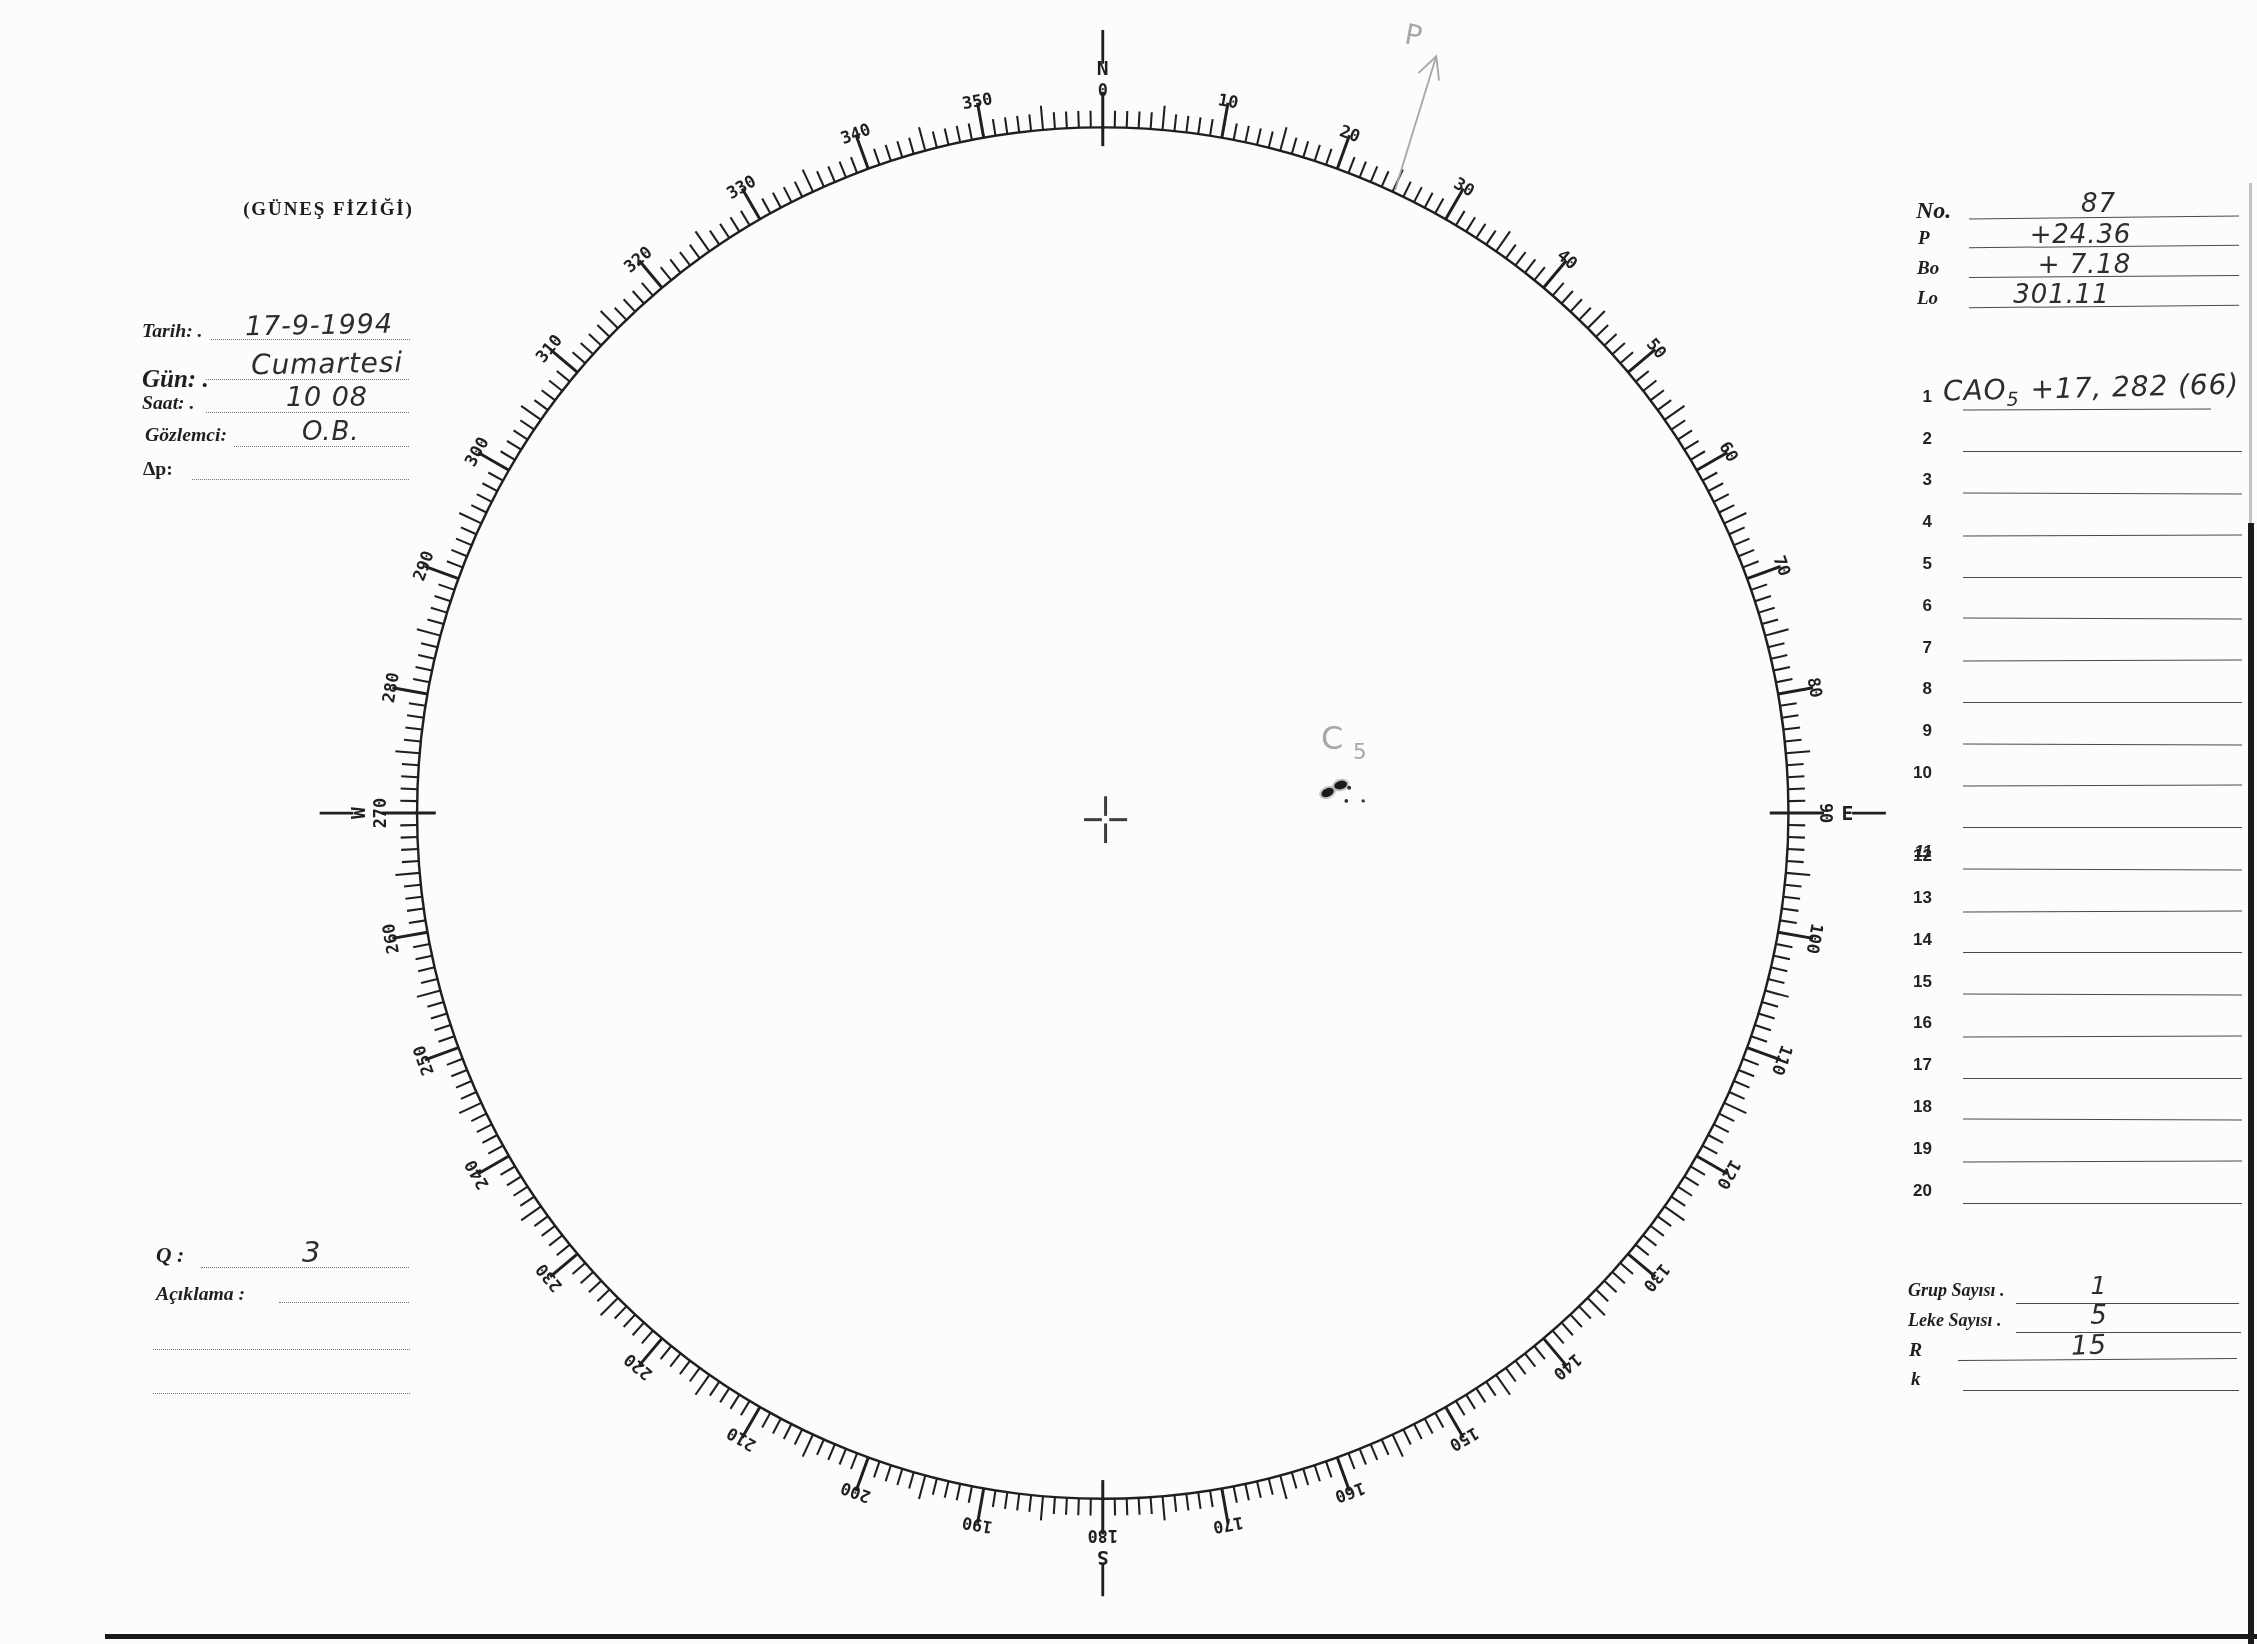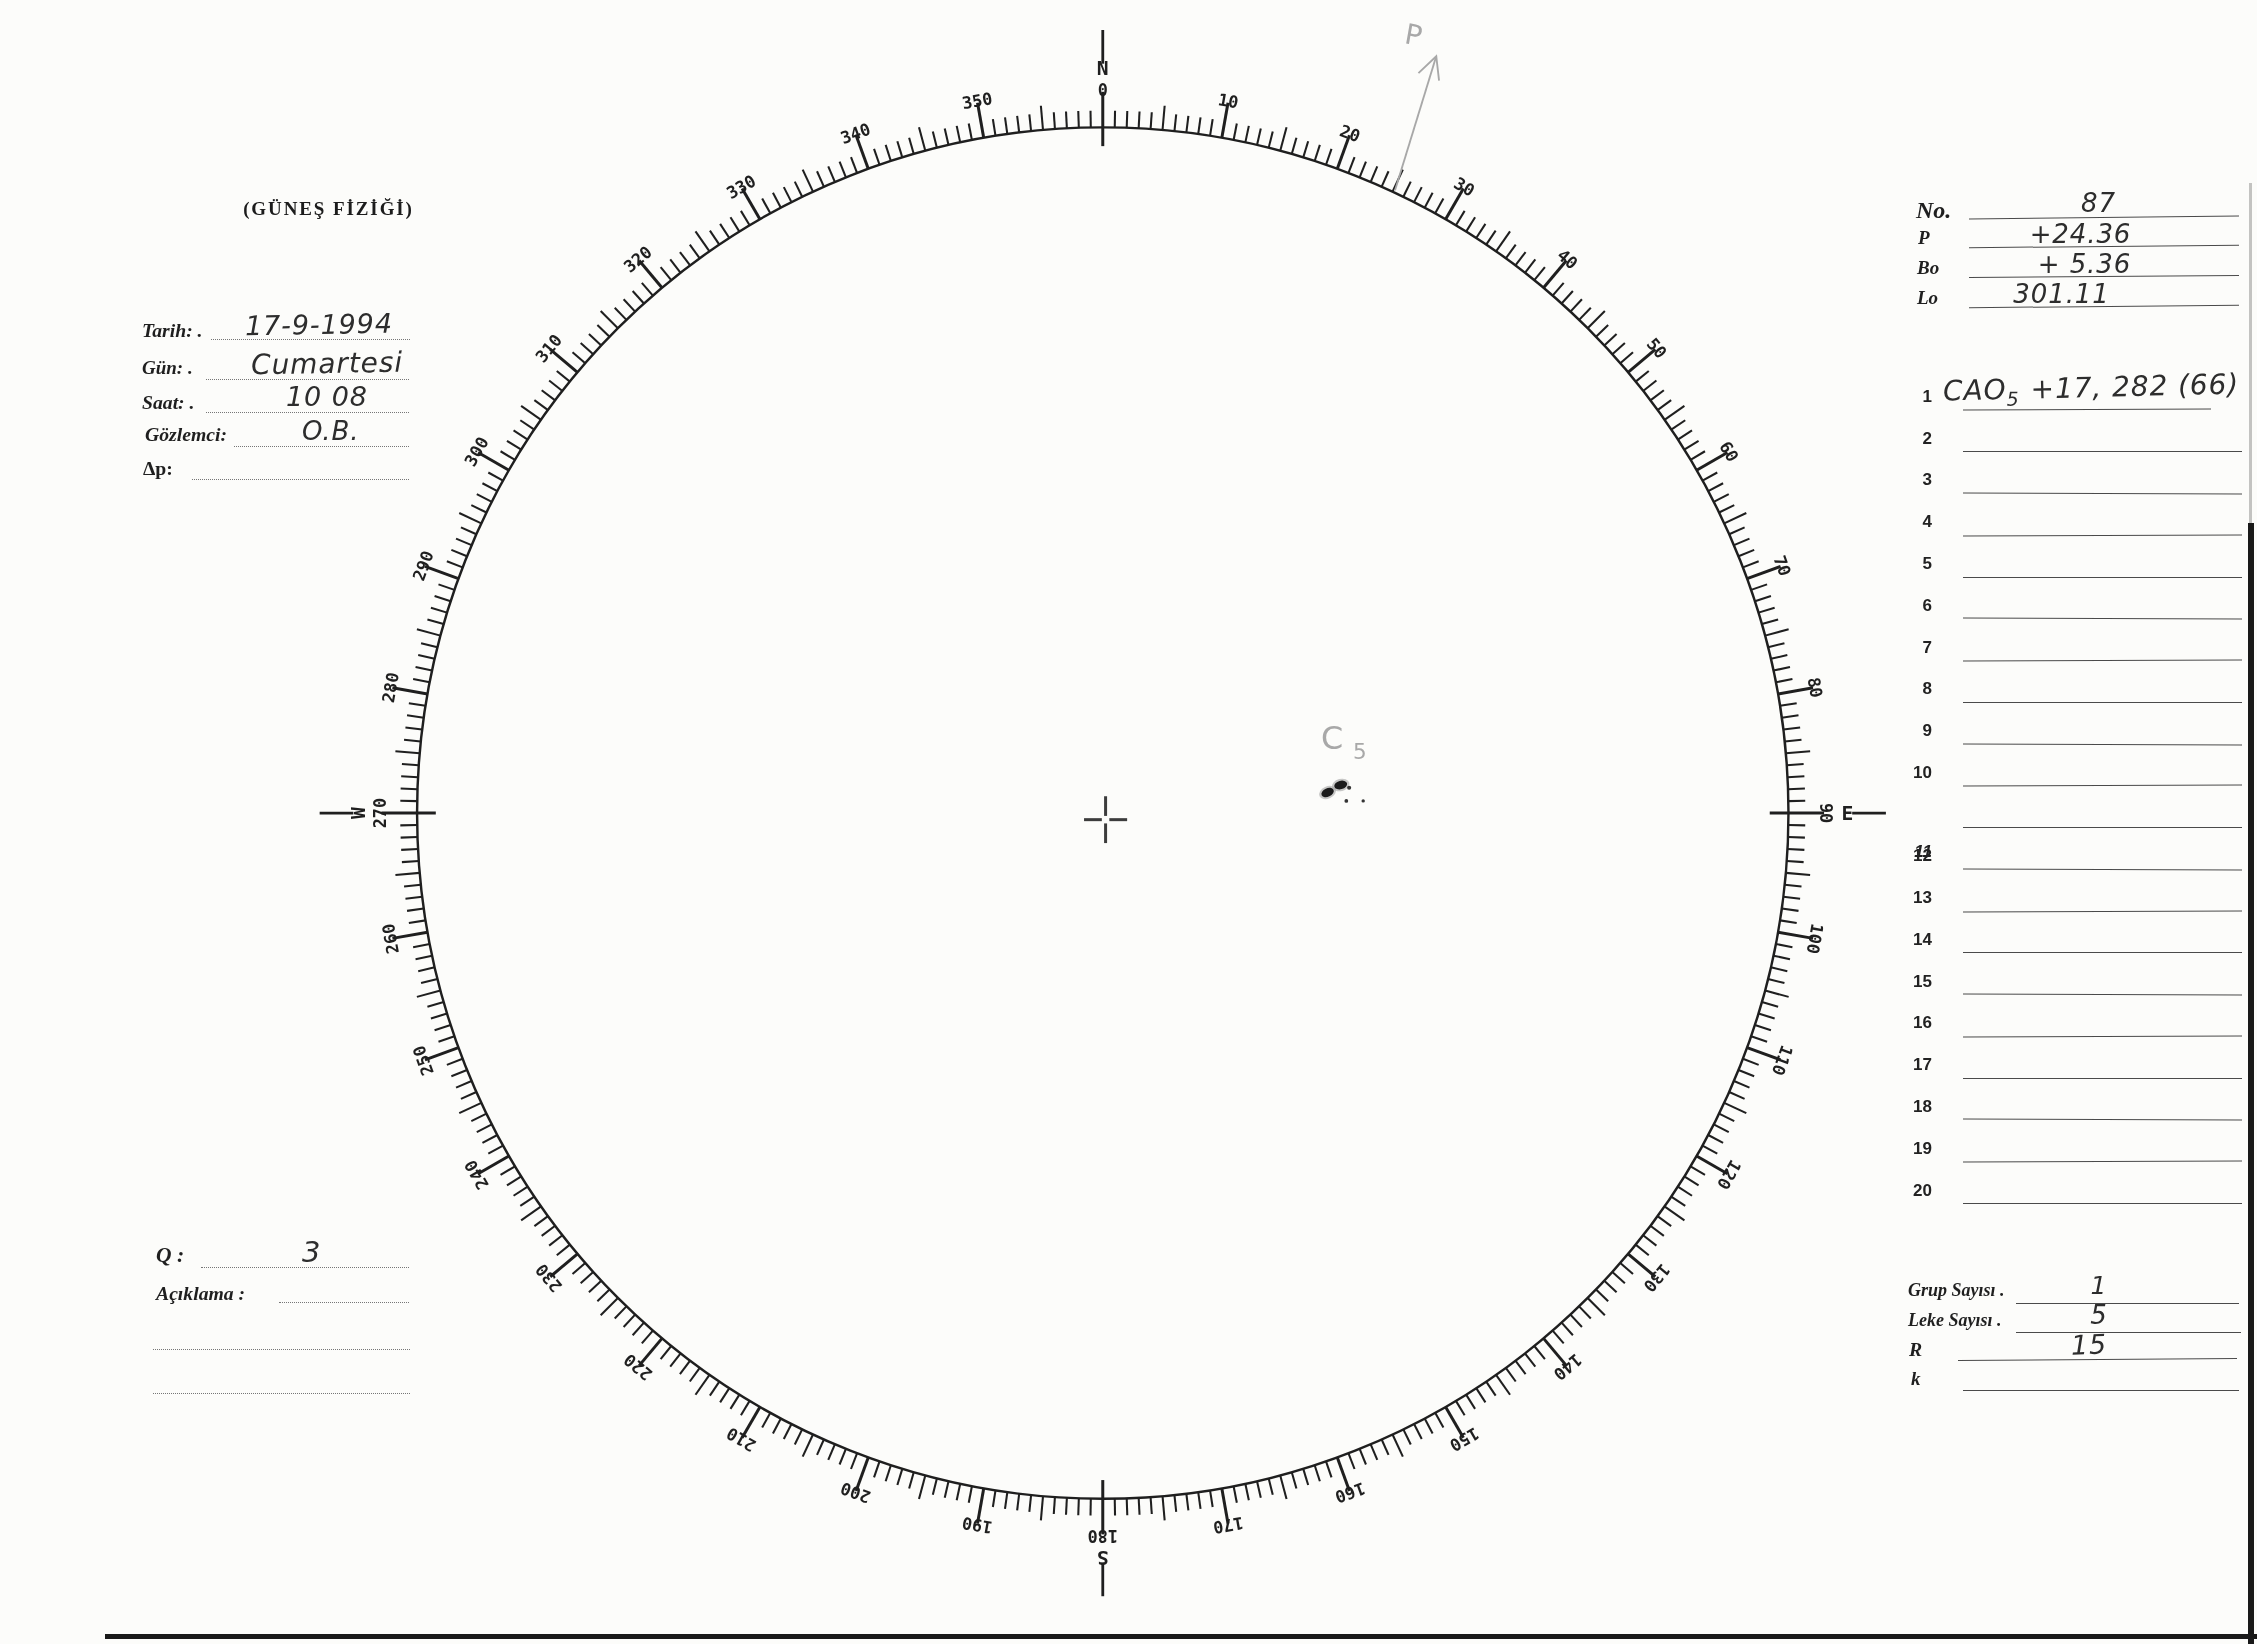--- a/index.html
+++ b/index.html
@@ -458,21 +458,21 @@
   </svg>
 
 <div class="title">
   <div class="t2">(GÜNEŞ FİZİĞİ)</div>
 </div>
 
 <div class="lbl" style="left:142px;top:319px;font-size:19.7px;">Tarih: .</div>
 <div class="hand" style="left:245px;top:309px;font-size:27px;transform:rotate(-1deg);">17-9-1994</div>
 <div class="dotted" style="left:211px;top:339px;width:199px;"></div>
 
-<div class="lbl" style="left:142px;top:357px;font-size:19px;">Gün: .</div>
+<div class="lbl" style="left:142px;top:365px;font-size:25px;">Gün: .</div>
 <div class="hand" style="left:251px;top:347px;font-size:28px;transform:rotate(-1deg);">Cumartesi</div>
 <div class="dotted" style="left:206px;top:379px;width:203px;"></div>
 
 <div class="lbl" style="left:142px;top:391px;font-size:19.7px;">Saat: .</div>
 <div class="hand" style="left:286px;top:381px;font-size:27px;">10 08</div>
 <div class="dotted" style="left:206px;top:412px;width:203px;"></div>
 
 <div class="lbl" style="left:145px;top:423px;font-size:19.7px;">Gözlemci:</div>
 <div class="hand" style="left:302px;top:416px;font-size:26px;">O.B.</div>
 <div class="dotted" style="left:234px;top:446px;width:175px;"></div>
@@ -490,21 +490,21 @@
 
 <div class="lbl" style="left:1916px;top:197px;font-size:24px;">No.</div>
 <div class="valc" style="left:1986px;top:188px;width:225px;font-size:26px;">87</div>
 <div class="sline" style="left:1969px;top:217px;width:270px;transform:rotate(-0.6deg);"></div>
 
 <div class="lbl" style="left:1918px;top:227px;font-size:19px;">P</div>
 <div class="valc" style="left:1968px;top:219px;width:225px;font-size:26px;">+24.36</div>
 <div class="sline" style="left:1969px;top:246px;width:270px;transform:rotate(-0.5deg);"></div>
 
 <div class="lbl" style="left:1917px;top:257px;font-size:19px;">Bo</div>
-<div class="valc" style="left:1972px;top:249px;width:225px;font-size:26px;">+ 5.36</div>
+<div class="valc" style="left:1972px;top:249px;width:225px;font-size:26px;">+ 7.18</div>
 <div class="sline" style="left:1969px;top:276px;width:270px;transform:rotate(-0.4deg);"></div>
 
 <div class="lbl" style="left:1917px;top:287px;font-size:19px;">Lo</div>
 <div class="valc" style="left:1949px;top:279px;width:225px;font-size:26px;">301.11</div>
 <div class="sline" style="left:1969px;top:306px;width:270px;transform:rotate(-0.5deg);"></div>
 
 <div id="list-block" style="position:absolute;left:0;top:0;">
     <div class="lnum" style="left: 1893px; top: 387px;">1</div>
     <div class="sline" style="left: 1963px; top: 409px; width: 248px; transform: rotate(-0.2deg);"></div>
     <div class="lnum" style="left: 1893px; top: 429px;">2</div>

